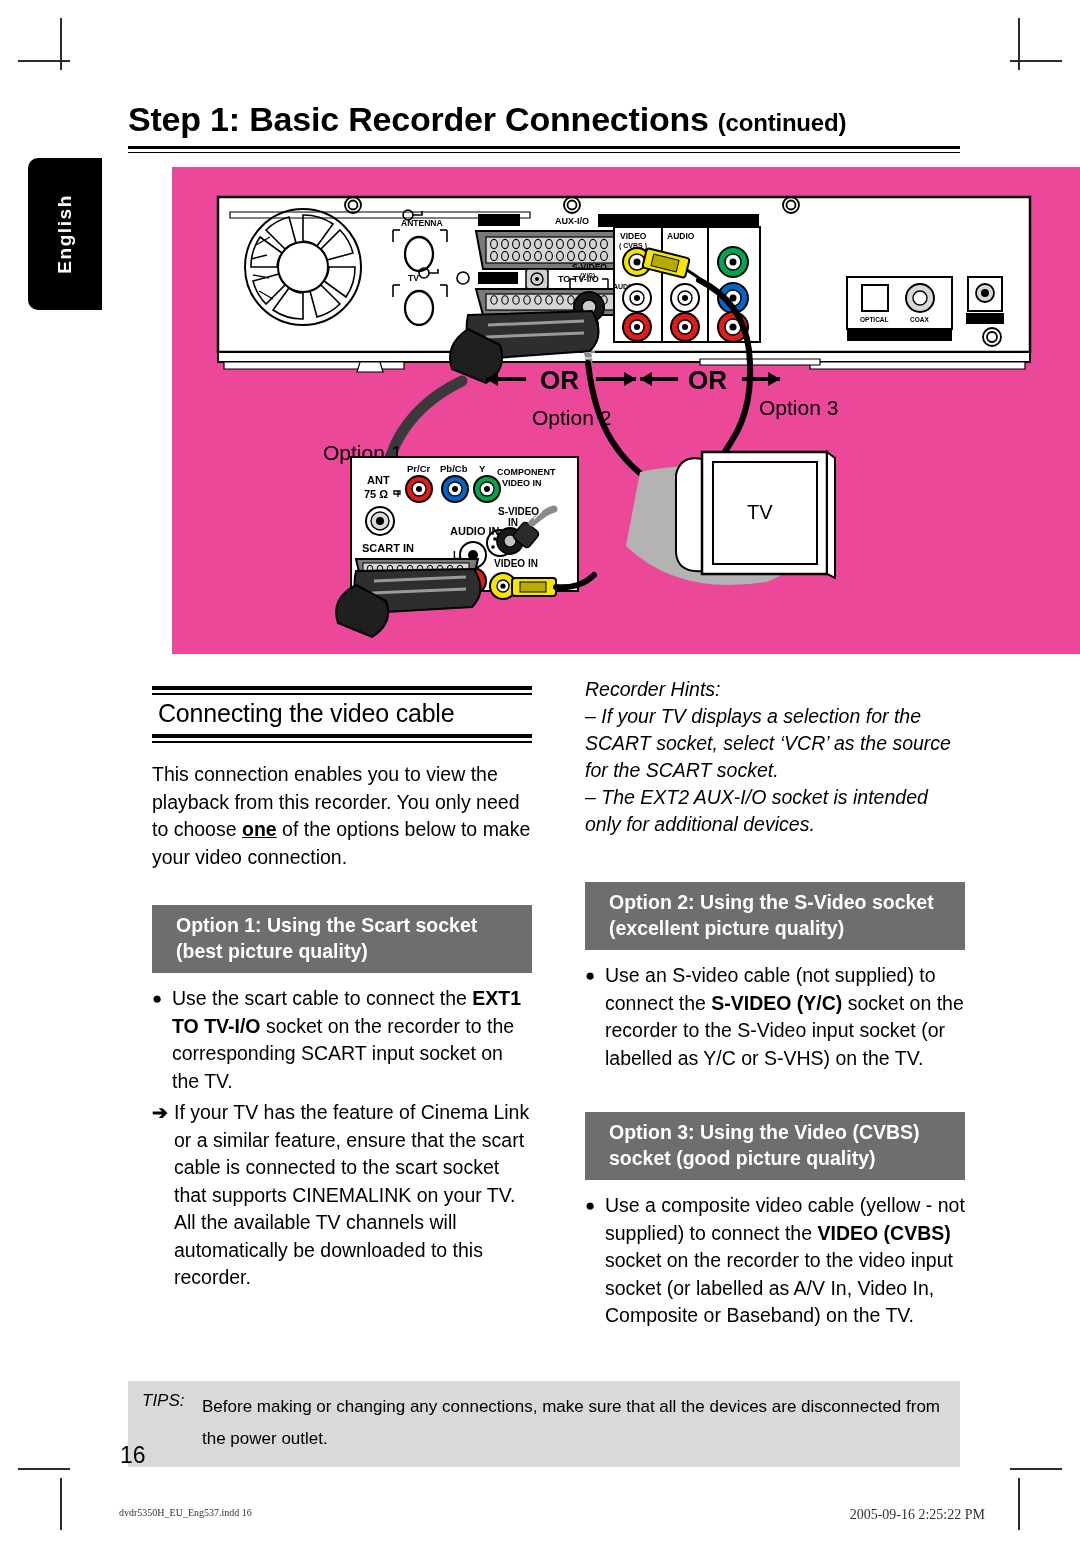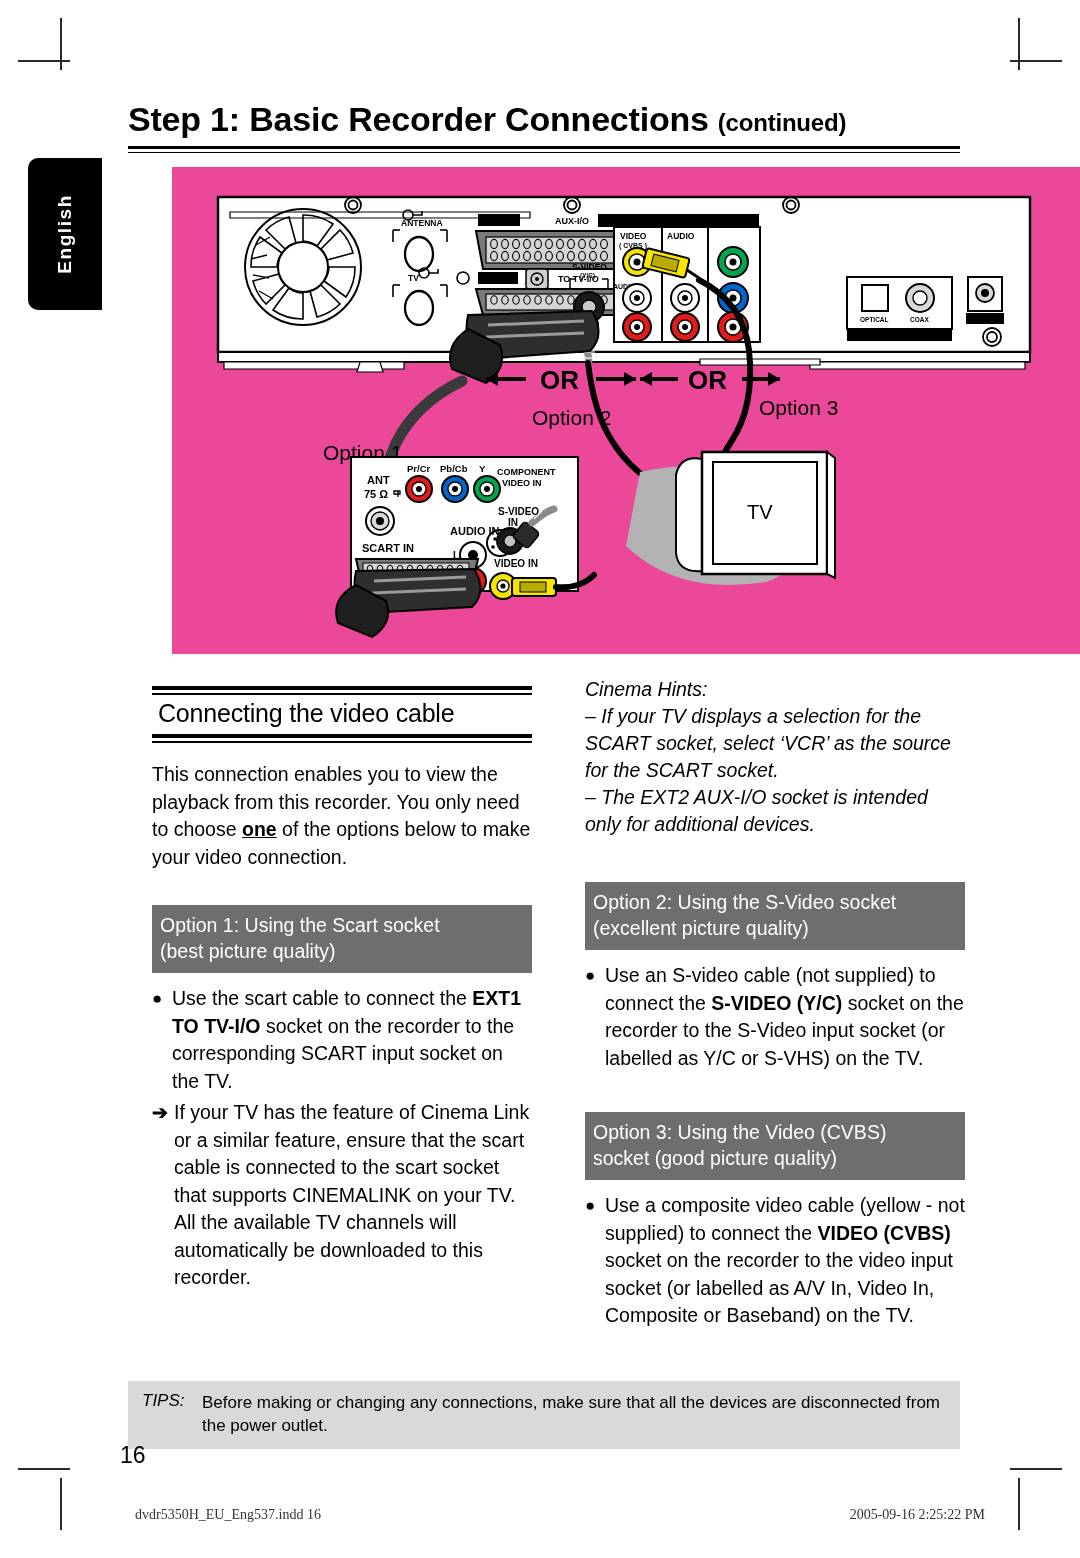--- a/index.html
+++ b/index.html
@@ -41,40 +41,40 @@
 
   .sec-head{font-size:25px;font-weight:normal;letter-spacing:-0.2px;padding:4px 0 6px 6px;}
   .rule-top{border-top:4px solid #000;border-bottom:2px solid #000;height:3px;}
   .rule-bot{border-top:4px solid #000;border-bottom:2px solid #000;height:3px;margin-bottom:18px;}
 
   p.body{font-size:19.5px;line-height:27.5px;margin:0 0 4px 0;}
   p.hint{font-size:19.5px;line-height:27px;margin:0;font-style:italic;}
   .b{font-weight:bold;}
   .u{text-decoration:underline;font-weight:bold;}
 
-  .optbar{background:#6e6e6e;color:#fff;font-weight:normal;font-size:19.5px;
-          line-height:26px;padding:7px 10px 9px 8px;}
+  .optbar{background:#6e6e6e;color:#fff;font-weight:bold;font-size:19.5px;
+          line-height:26px;padding:7px 10px 9px 24px;}
 
   .bullet-row{display:flex;margin-top:12px;}
   .bullet{flex:0 0 20px;font-size:17px;line-height:27.5px;}
   .bullet-row p{flex:1;}
   .arrow-row{display:flex;}
   .arrow{flex:0 0 22px;font-size:19px;line-height:27.5px;font-weight:bold;}
 
   
   #tips{position:absolute;left:128px;top:1381px;width:832px;background:#d9d9d9;
         padding:10px 0 12px 0;}
   #tips .inner{display:flex;padding:0 14px;}
   #tips .lbl{font-size:17px;font-weight:normal;font-style:italic;flex:0 0 60px;}
-  #tips .txt{font-size:17px;line-height:23px;}
+  #tips .txt{font-size:17px;line-height:32px;}
 
   #pageno{position:absolute;left:120px;top:1442px;font-size:23px;}
 
   
-  #footer-left{position:absolute;left:135px;top:1507px;font-size:14px;
+  #footer-left{position:absolute;left:119px;top:1507px;font-size:10px;
                font-family:"Liberation Serif", serif;color:#333;}
   #footer-right{position:absolute;right:95px;top:1507px;font-size:14px;
                 font-family:"Liberation Serif", serif;color:#333;}
 </style>
 </head>
 <body>
 
 <div class="crop v" style="left:60px;top:18px;"></div>
 <div class="crop h" style="left:18px;top:60px;"></div>
 <div class="crop v" style="left:1018px;top:18px;"></div>
@@ -461,21 +461,21 @@
     <p class="body"><span>Use the scart cable to connect the </span><span class="b">EXT1 TO TV-I/O</span><span> socket on the recorder to the corresponding SCART input socket on the TV.</span></p>
   </div>
 
   <div class="arrow-row">
     <span class="arrow">➔</span>
     <p class="body">If your TV has the feature of Cinema Link or a similar feature, ensure that the scart cable is connected to the scart socket that supports CINEMALINK on your TV. All the available TV channels will automatically be downloaded to this recorder.</p>
   </div>
 </div>
 
 <div class="col" id="col-right">
-  <p class="hint">Cinema Hints:</p>
+  <p class="hint">Recorder Hints:</p>
   <p class="hint">– If your TV displays a selection for the SCART socket, select ‘VCR’ as the source for the SCART socket.</p>
   <p class="hint">– The EXT2 AUX-I/O socket is intended only for additional devices.</p>
 
   <div class="optbar" style="margin-top:44px;">
     <div>Option 2: Using the S-Video socket</div>
     <div>(excellent picture quality)</div>
   </div>
 
   <div class="bullet-row">
     <span class="bullet">●</span>

